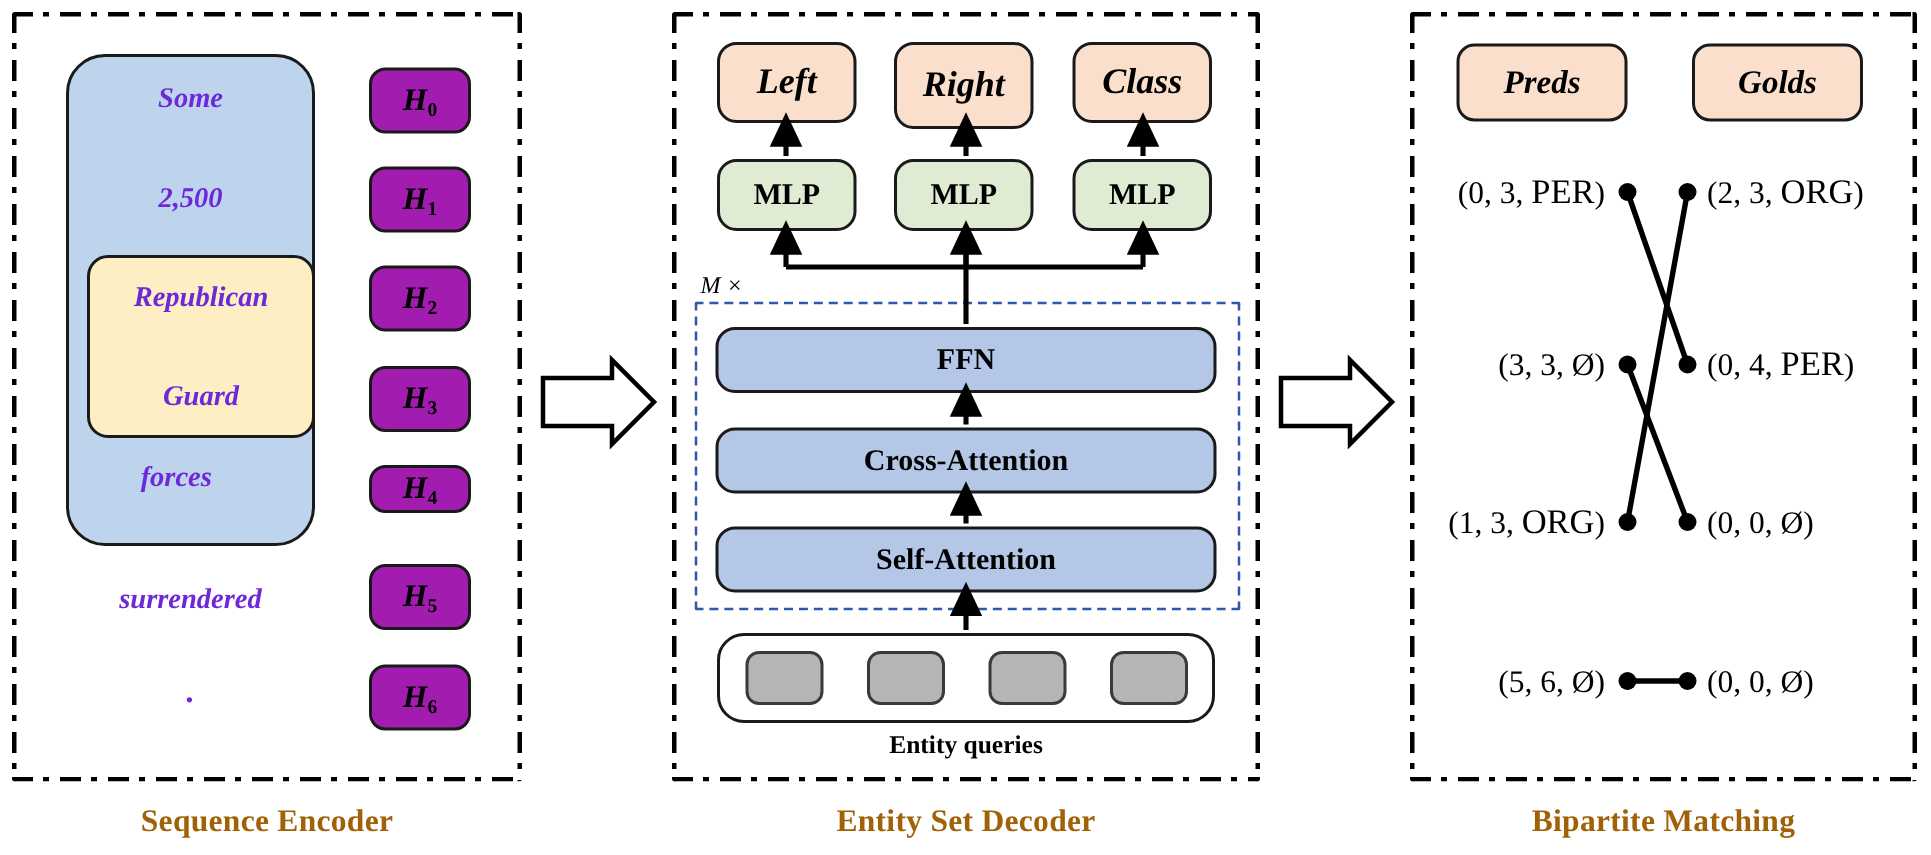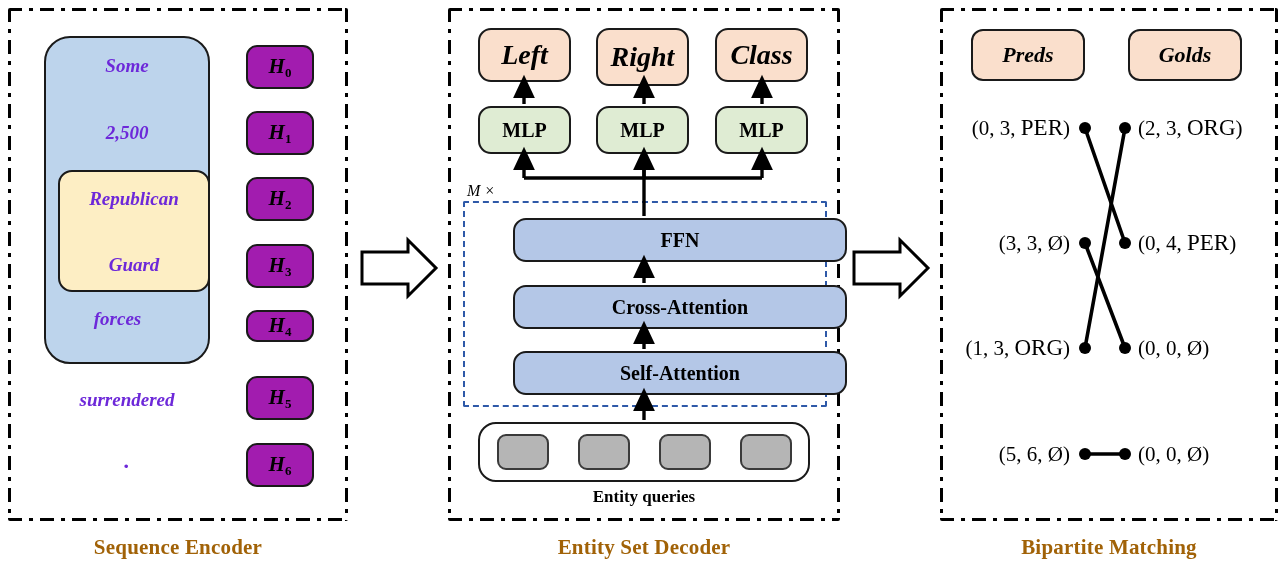--- a/index.html
+++ b/index.html
@@ -89,35 +89,34 @@
     font-weight: bold;
     vertical-align: -4px;
   }
 
   
   .out-box {
     background: #fadfcc;
     border-radius: 13px;
     font-style: italic;
     font-weight: bold;
-    font-size: 28px;
+    font-size: 24px;
     text-align: right;
   }
   .mlp-box {
     background: #dfecd3;
     border-radius: 13px;
     font-weight: bold;
     font-size: 20px;
   }
   .att-box {
     background: #b4c7e7;
     border-radius: 13px;
     font-weight: bold;
     font-size: 20px;
-    margin-left: 36px;
   }
   .query-shell {
     background: #ffffff;
     border: 2.4px solid #1a1a1a;
     border-radius: 18px;
     position: absolute;
     box-sizing: border-box;
   }
   .query-cell {
     position: absolute;

